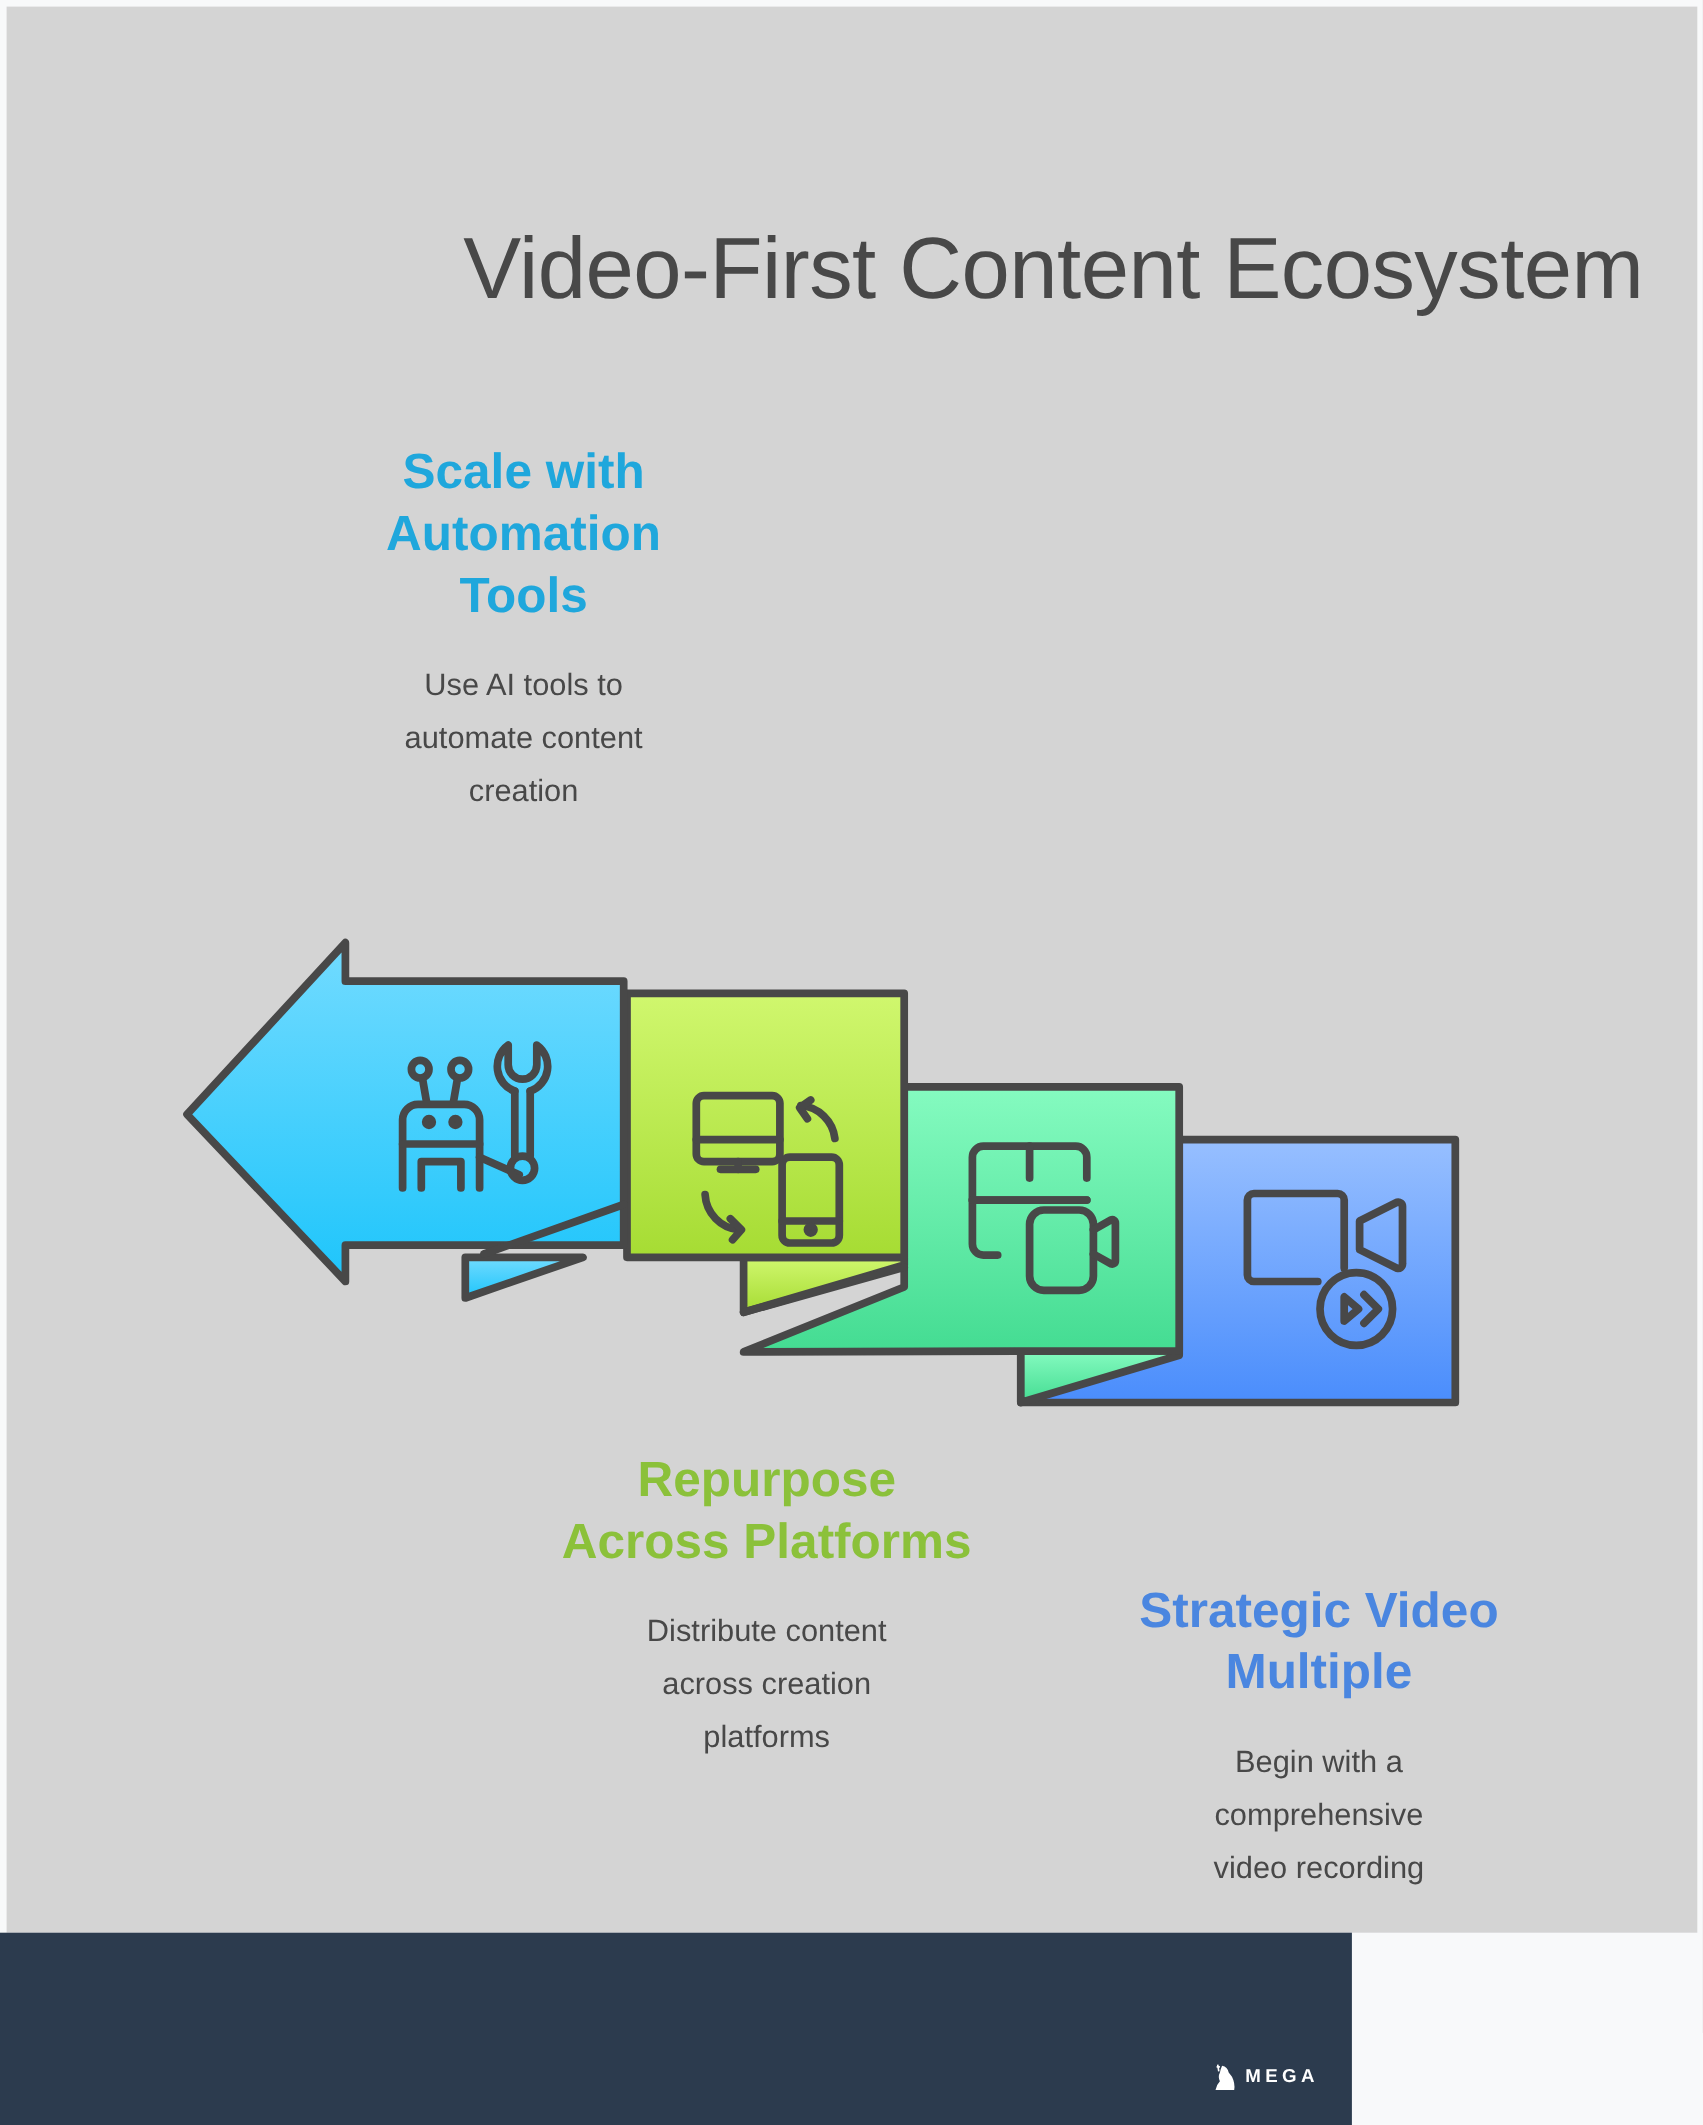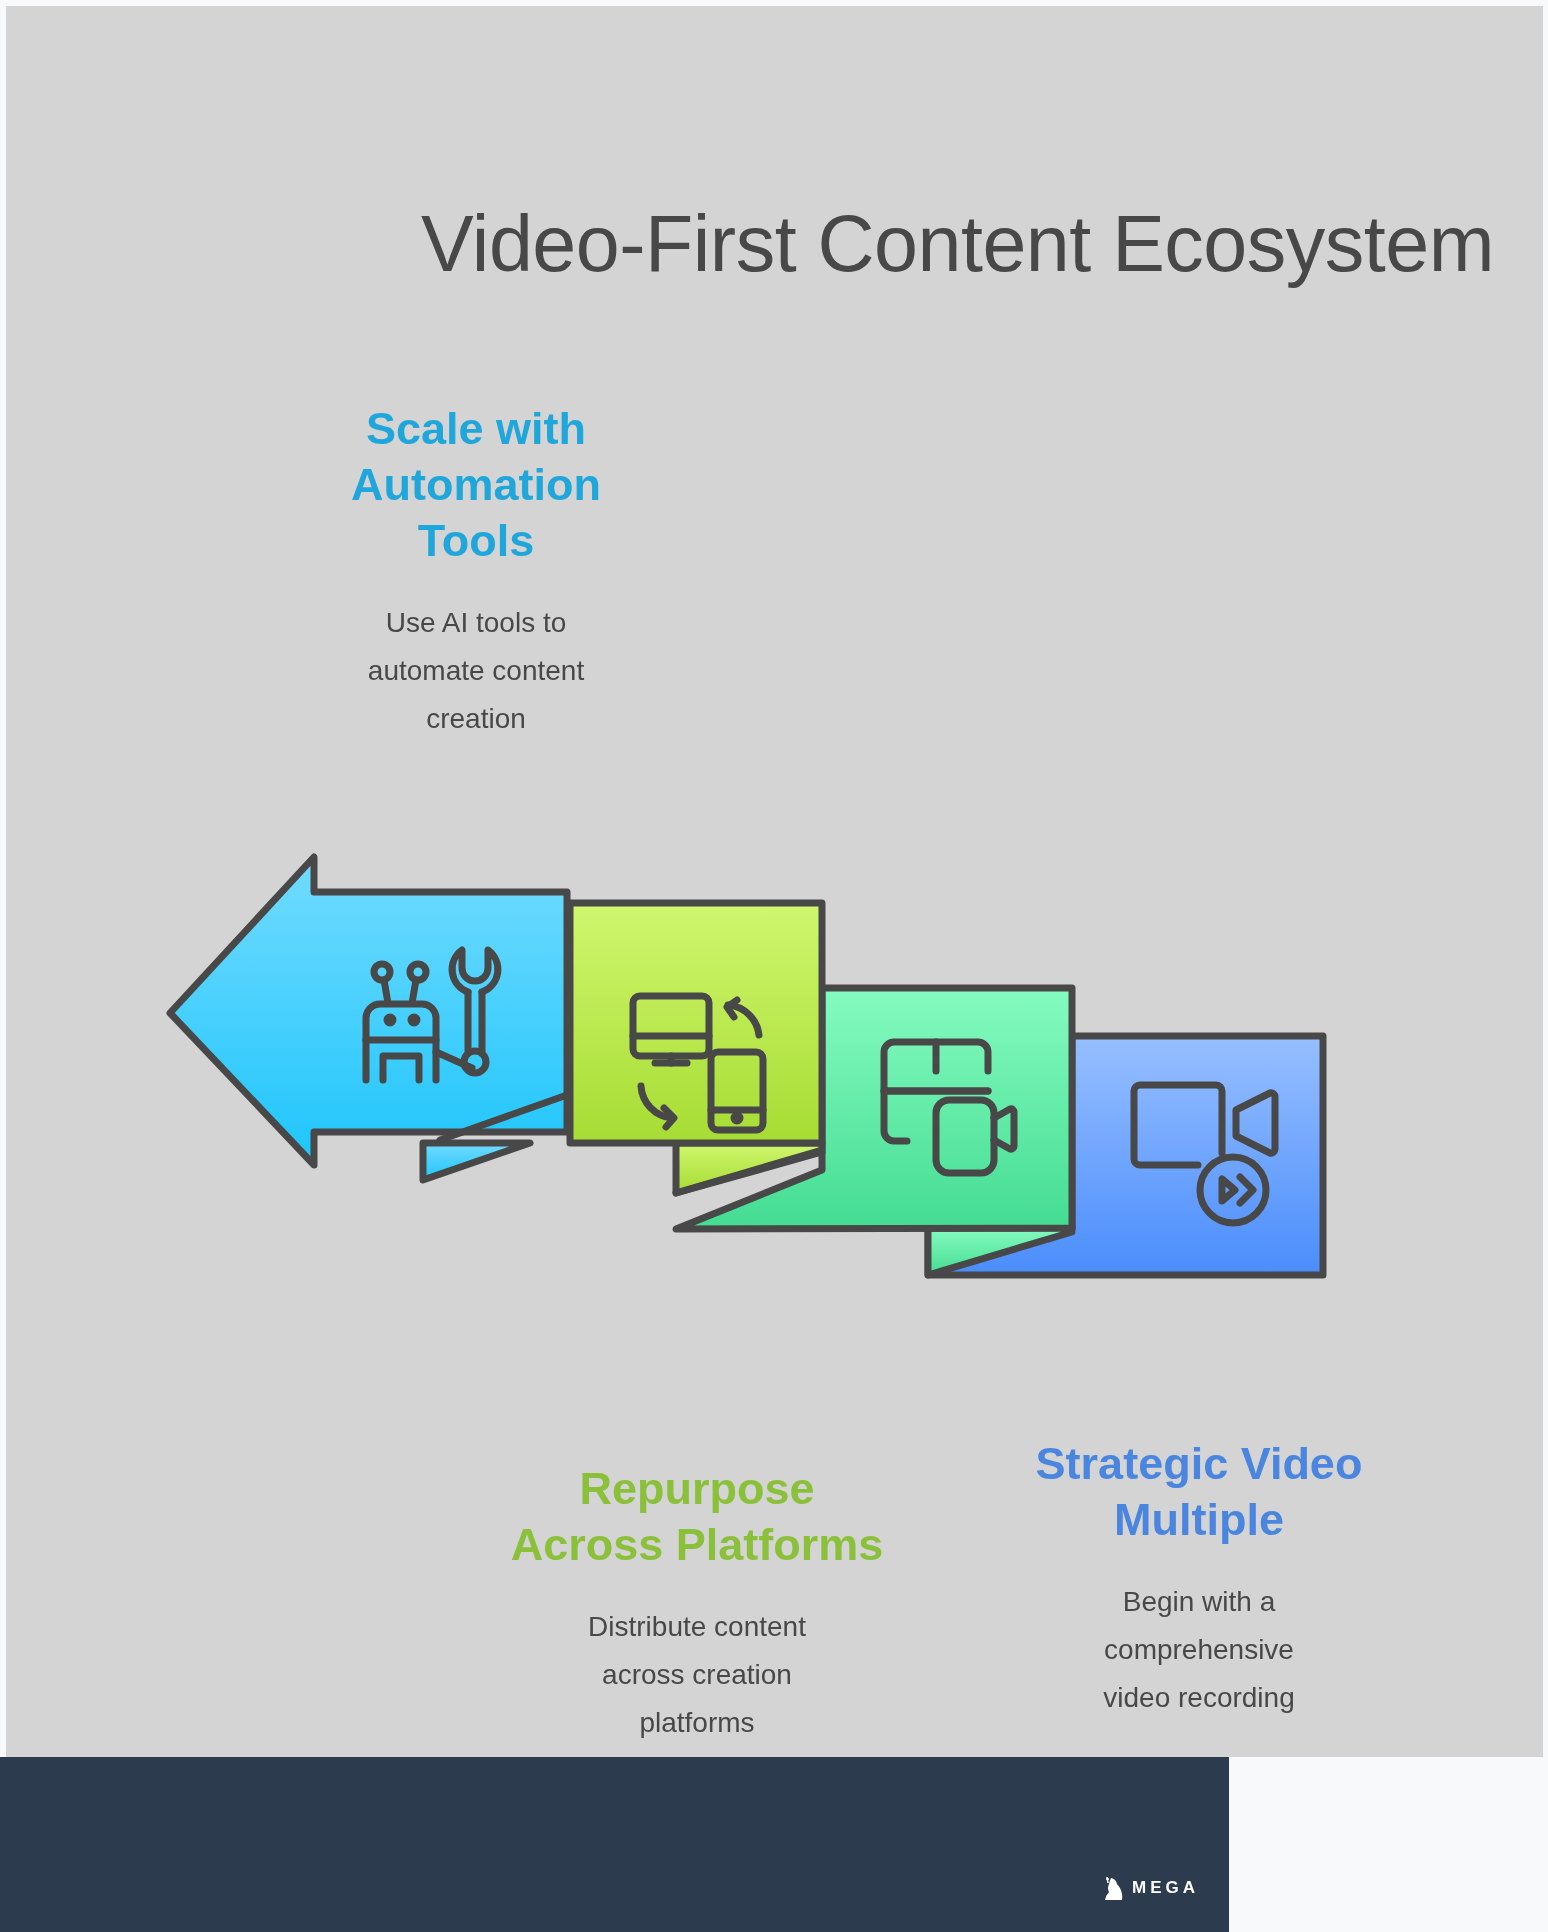--- a/index.html
+++ b/index.html
@@ -48,21 +48,21 @@
 Automation
 Tools</div>
   <div class="body">Use AI tools to
 automate content
 creation</div>
 </div>
 
 <div class="block" style="left:948px; top:548px;">
 </div>
 
-<div class="block" style="left:697px; top:1461px;">
+<div class="block" style="left:697px; top:1317px;">
   <div class="heading" style="color:#8bc13a;">Repurpose
 Across Platforms</div>
   <div class="body">Distribute content
 across creation
 platforms</div>
 </div>
 
 <div class="block" style="left:1199px; top:1436px;">
   <div class="heading" style="color:#4a86e0;">Strategic Video
 Multiple</div>

